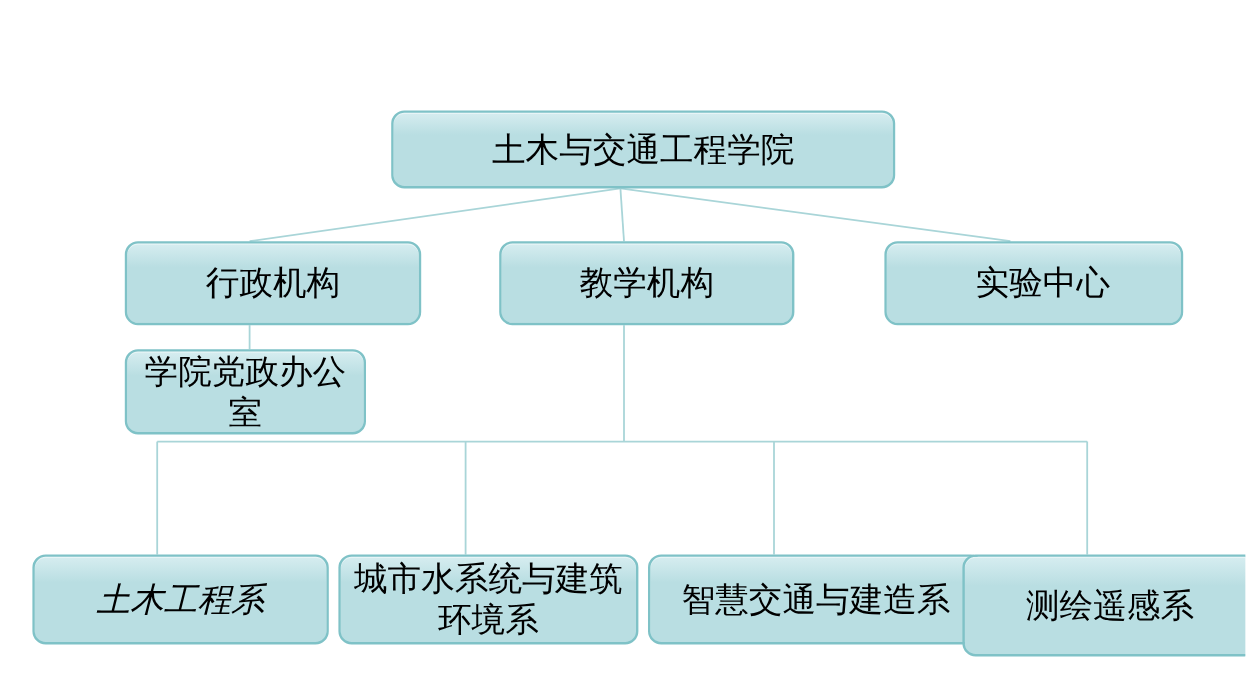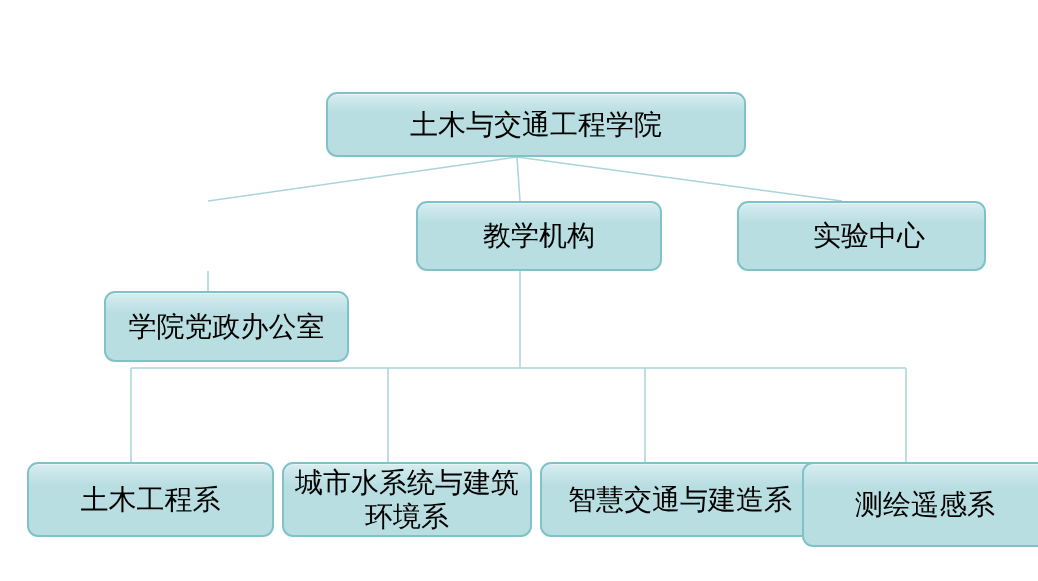--- a/index.html
+++ b/index.html
@@ -56,32 +56,35 @@
     <line class="connector" x1="131" y1="368" x2="131" y2="462"></line>
     <line class="connector" x1="388" y1="368" x2="388" y2="462"></line>
     <line class="connector" x1="645" y1="368" x2="645" y2="462"></line>
     <line class="connector" x1="906" y1="368" x2="906" y2="462"></line>
   </svg>
 
   <div class="node" style="left:307px;top:92px;width:420px;height:65px;">
     <span>土木与交通工程学院</span>
   </div>
 
+  <div class="node" style="left:85px;top:201px;width:247px;height:70px;">
+    <span>行政机构</span>
+  </div>
   <div class="node" style="left:397px;top:201px;width:246px;height:70px;">
     <span>教学机构</span>
   </div>
   <div class="node" style="left:718px;top:201px;width:249px;height:70px;padding-left:23px;">
     <span>实验中心</span>
   </div>
 
-  <div class="node" style="left:85px;top:291px;width:245px;height:71px;justify-content:center;">
+  <div class="node" style="left:85px;top:291px;width:201px;height:71px;justify-content:center;">
     <span>学院党政办公室</span>
   </div>
 
-  <div class="node" style="left:8px;top:462px;width:247px;height:75px;">
+  <div class="node" style="left:8px;top:462px;width:247px;height:75px;font-style:italic;">
     <span>土木工程系</span>
   </div>
   <div class="node" style="left:263px;top:462px;width:250px;height:75px;">
     <span>城市水系统与建筑环境系</span>
   </div>
   <div class="node" style="left:521px;top:462px;width:280px;height:75px;">
     <span>智慧交通与建造系</span>
   </div>
   <div class="node" style="left:783px;top:462px;width:246px;height:85px;">
     <span>测绘遥感系</span>

